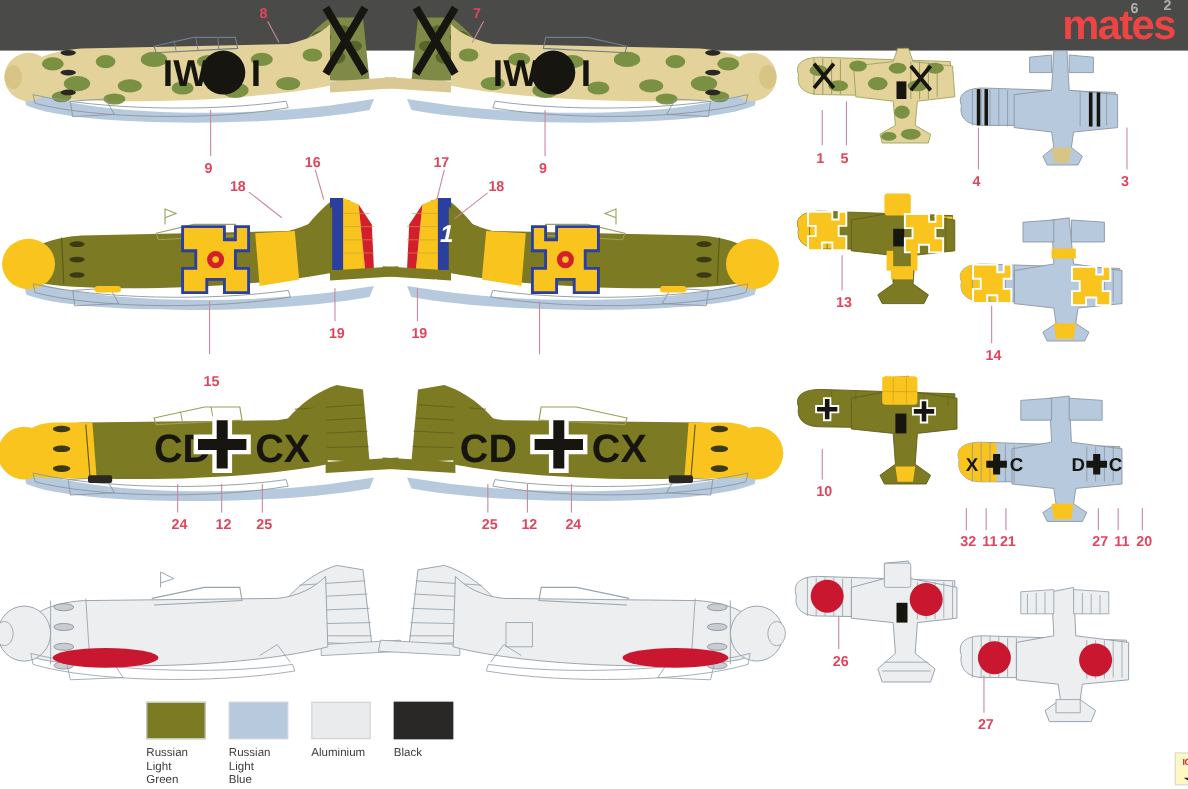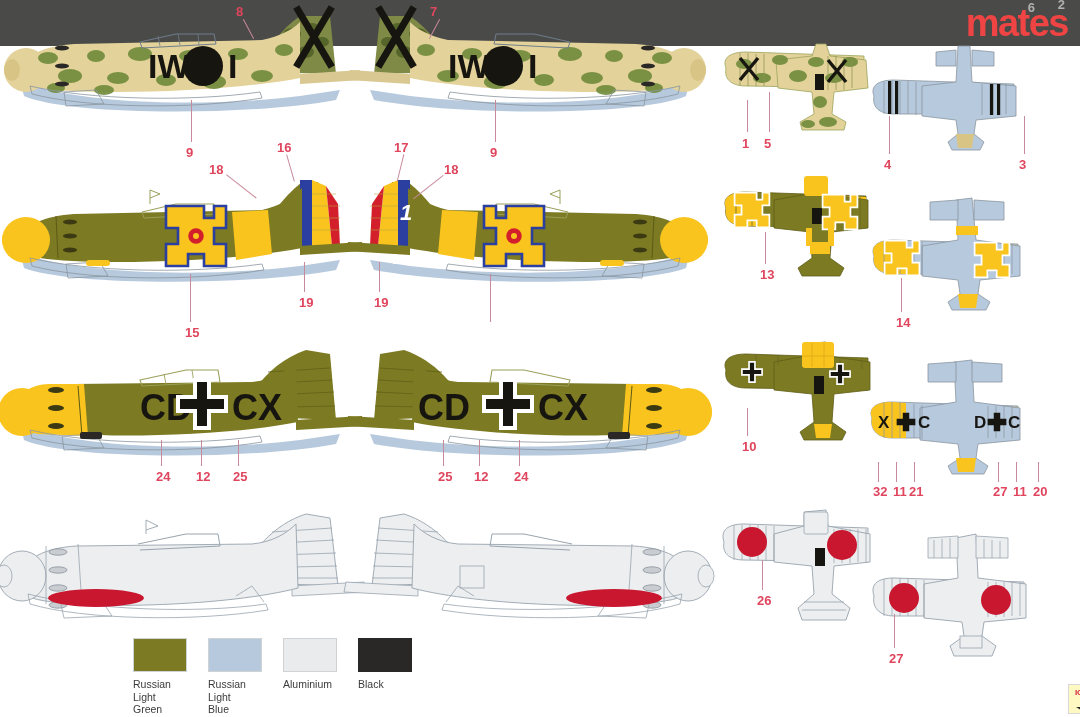--- a/index.html
+++ b/index.html
@@ -293,21 +293,21 @@
   <div class="cn" style="left:394px;top:141px;">17</div>
   <div class="leader" style="left:400px;top:154px;height:28px;transform:rotate(14deg);"></div>
   <div class="cn" style="left:209px;top:163px;">18</div>
   <div class="leader" style="left:226px;top:175px;width:1px;height:38px;transform:rotate(-52deg);transform-origin:top left;"></div>
   <div class="cn" style="left:444px;top:163px;">18</div>
   <div class="leader" style="left:443px;top:175px;width:1px;height:38px;transform:rotate(52deg);transform-origin:top left;"></div>
   <div class="cn" style="left:299px;top:296px;">19</div>
   <div class="leader" style="left:304px;top:262px;height:30px;"></div>
   <div class="cn" style="left:374px;top:296px;">19</div>
   <div class="leader" style="left:379px;top:262px;height:30px;"></div>
-  <div class="cn" style="left:185px;top:326px;text-align:right;">15</div>
+  <div class="cn" style="left:185px;top:340px;text-align:right;">15</div>
   <div class="leader" style="left:190px;top:274px;height:48px;"></div>
   <div class="leader" style="left:490px;top:274px;height:48px;"></div>
 
   <div class="grp" style="left:0;top:342px;">
     <svg width="710" height="120" viewBox="0 0 710 120">
 
       <g>
         <path d="M240,74 C252,44 276,18 306,8 L330,12 L336,78 Z" fill="#7c7a22"></path>
         <g stroke="#5f5d18" stroke-width="0.9" opacity="0.8">
           <line x1="268" y1="30" x2="330" y2="26"></line>

